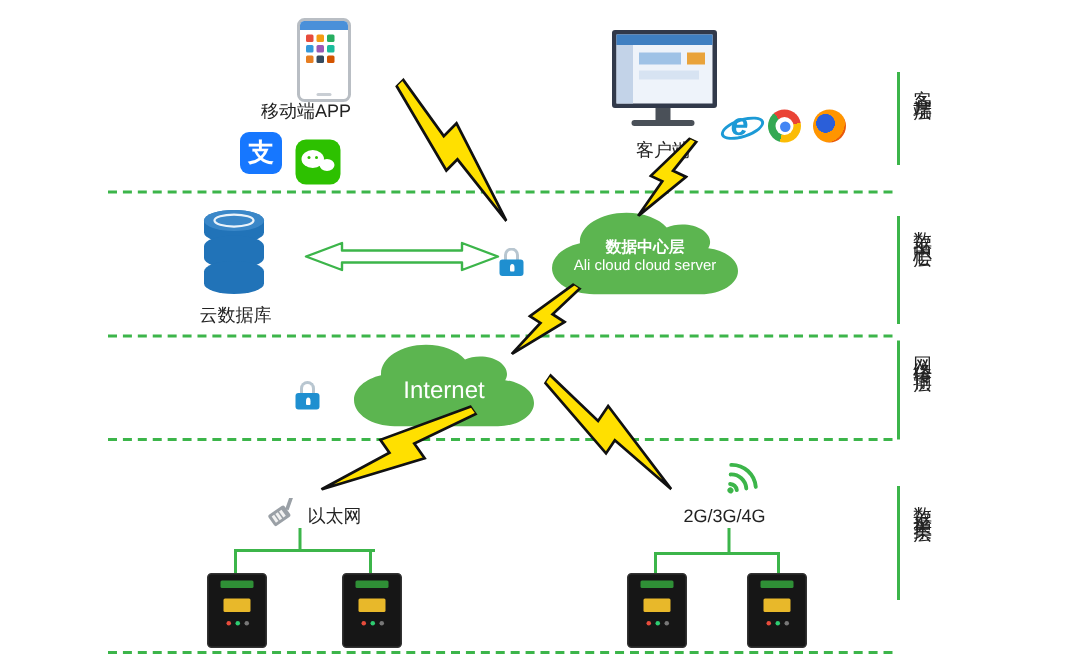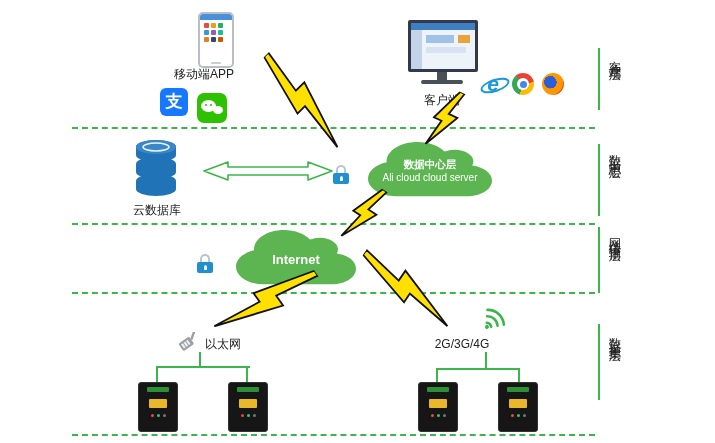--- a/index.html
+++ b/index.html
@@ -151,21 +151,21 @@
 
   <svg class="abs" style="left:368px;top:138px" width="124" height="62" viewBox="0 0 640 512" preserveAspectRatio="none">
     <path fill="#5cb550" d="M0 336c0 79.5 64.5 144 144 144H512c70.7 0 128-57.3 128-128c0-61.9-44-113.6-102.4-125.4c4.1-10.7 6.4-22.4 6.4-34.6c0-53-43-96-96-96c-19.7 0-38.1 6-53.3 16.2C367 64.2 315.3 32 256 32C167.6 32 96 103.6 96 192c0 2.7 .1 5.4 .2 8.1C40.2 219.8 0 273.2 0 336z"></path>
   </svg>
   <div class="cloudtxt" style="left:368px;top:158px;width:124px;font-size:10.5px;font-weight:bold">数据中心层</div>
   <div class="cloudtxt" style="left:368px;top:172px;width:124px;font-size:10px">Ali cloud  cloud server</div>
 
   <svg class="abs" style="left:236px;top:226px" width="120" height="62" viewBox="0 0 640 512" preserveAspectRatio="none">
     <path fill="#5cb550" d="M0 336c0 79.5 64.5 144 144 144H512c70.7 0 128-57.3 128-128c0-61.9-44-113.6-102.4-125.4c4.1-10.7 6.4-22.4 6.4-34.6c0-53-43-96-96-96c-19.7 0-38.1 6-53.3 16.2C367 64.2 315.3 32 256 32C167.6 32 96 103.6 96 192c0 2.7 .1 5.4 .2 8.1C40.2 219.8 0 273.2 0 336z"></path>
   </svg>
-  <div class="cloudtxt" style="left:236px;top:252px;width:120px;font-size:13px;font-weight:bold">Internet</div>
+  <div class="cloudtxt" style="left:236px;top:252px;width:120px;font-size:16px;font-weight:normal">Internet</div>
 
   <div class="lock" style="left:332px;top:165px">
     <div class="lock-shackle"></div>
     <div class="lock-body">
         <i class="keyhole"></i>
       </div>
   </div>
   <div class="lock" style="left:196px;top:254px">
     <div class="lock-shackle"></div>
     <div class="lock-body">
@@ -199,21 +199,21 @@
     </g>
   </svg>
   <div class="lbl" style="left:200px;top:336px;width:46px">以太网</div>
 
   <svg class="abs" style="left:480px;top:303px;transform:rotate(42deg)" width="30" height="30" viewBox="0 0 30 30">
     <path d="M4,14 a16,16 0 0 1 22,0" fill="none" stroke="#3cb54a" stroke-width="2.6" stroke-linecap="round"></path>
     <path d="M8,19 a10,10 0 0 1 14,0" fill="none" stroke="#3cb54a" stroke-width="2.6" stroke-linecap="round"></path>
     <path d="M12,24 a5,5 0 0 1 6,0" fill="none" stroke="#3cb54a" stroke-width="2.6" stroke-linecap="round"></path>
     <circle cx="15" cy="27" r="2" fill="#3cb54a"></circle>
   </svg>
-  <div class="lbl" style="left:424px;top:337px;width:76px">2G/3G/4G</div>
+  <div class="lbl" style="left:445px;top:337px;width:76px">2G/3G/4G</div>
 
   <div class="gline" style="left:199px;top:352px;width:2px;height:14px"></div>
   <div class="gline" style="left:156px;top:366px;width:94px;height:2px"></div>
   <div class="gline" style="left:156px;top:366px;width:2px;height:16px"></div>
   <div class="gline" style="left:246px;top:366px;width:2px;height:16px"></div>
   <div class="gline" style="left:485px;top:352px;width:2px;height:16px"></div>
   <div class="gline" style="left:436px;top:368px;width:84px;height:2px"></div>
   <div class="gline" style="left:436px;top:368px;width:2px;height:14px"></div>
   <div class="gline" style="left:518px;top:368px;width:2px;height:14px"></div>
 

